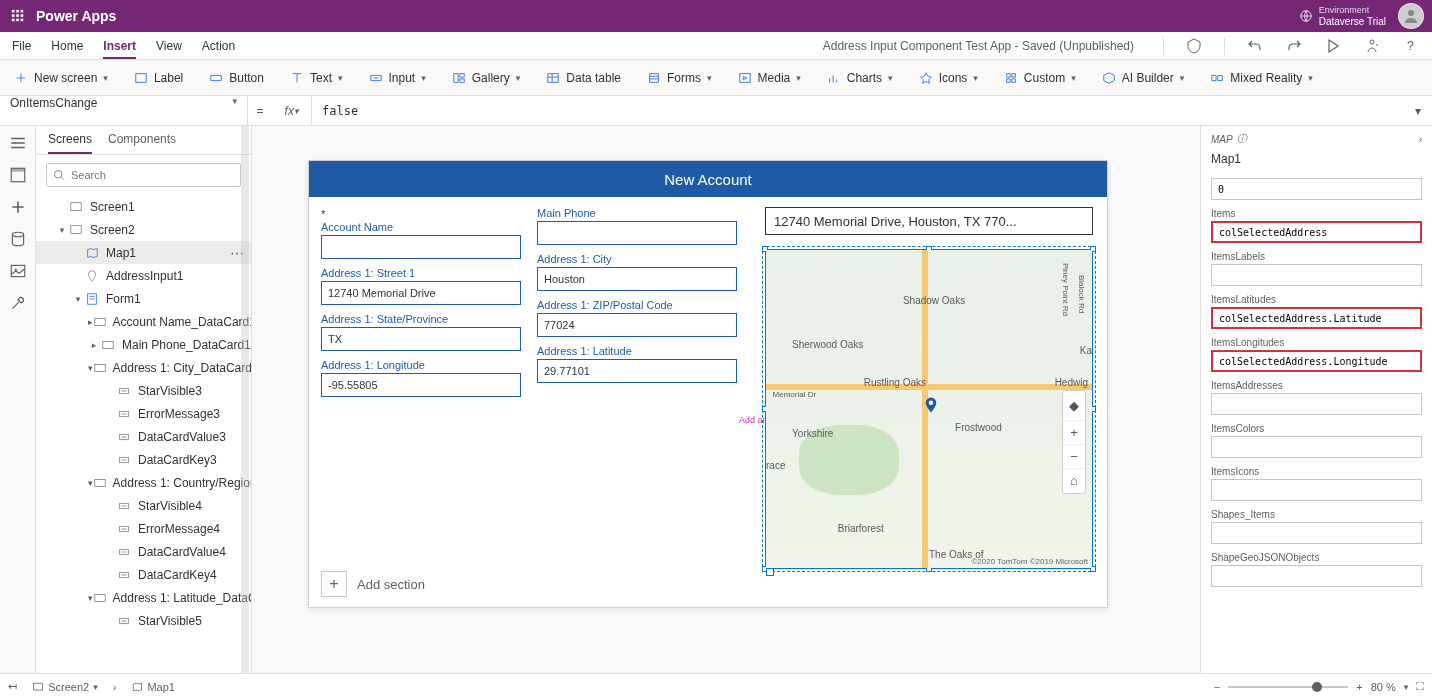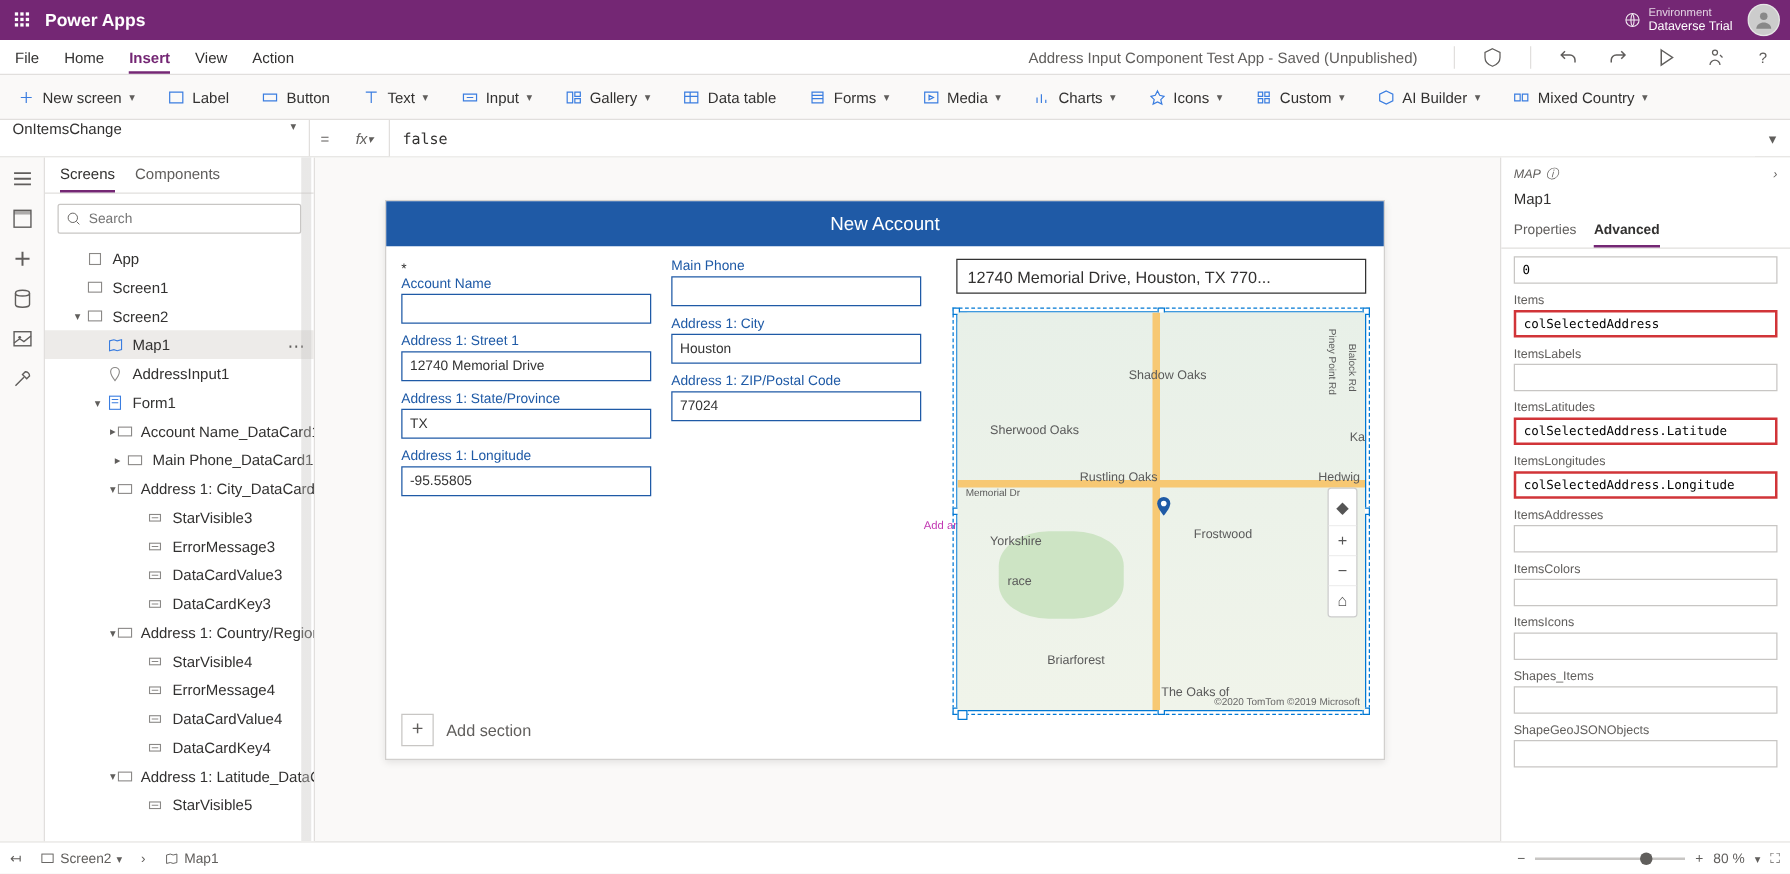--- a/index.html
+++ b/index.html
@@ -286,21 +286,21 @@
       <svg viewBox="0 0 16 16">
         <path d="M8 2l6 3v6l-6 3-6-3V5z" fill="none" stroke="#3a7de0" stroke-width="1.1"></path>
       </svg>
       <span>AI Builder</span>
       <span class="chev">▾</span>
     </div>
     <div class="ritem">
       <svg viewBox="0 0 16 16">
         <path d="M2 5h5v6H2zM9 5h5v6H9z" fill="none" stroke="#3a7de0" stroke-width="1.1"></path>
       </svg>
-      <span>Mixed Country</span>
+      <span>Mixed Reality</span>
       <span class="chev">▾</span>
     </div>
   </div>
 
 <div class="formulabar">
   <div class="prop-dd">
     <span>OnItemsChange</span>
     <span class="chev">▾</span>
   </div>
   <div class="eq">=</div>
@@ -357,29 +357,20 @@
         <span class="tab">Components</span>
       </div>
     <div class="searchbox">
       <svg width="12" height="12" viewBox="0 0 16 16">
           <circle cx="7" cy="7" r="5" fill="none" stroke="#605e5c"></circle>
           <path d="M11 11l3 3" stroke="#605e5c"></path>
         </svg>
       <input placeholder="Search" style="">
     </div>
     <div class="tree" id="tree">
-        <div class="node pad1">
-          <span class="tw"></span>
-          <span class="ic">
-            <svg width="14" height="14" viewBox="0 0 16 16">
-              <rect x="3" y="3" width="10" height="10" fill="none" stroke="#8a8886"></rect>
-            </svg>
-          </span>
-          <span>App</span>
-        </div>
         <div class="node pad1">
           <span class="tw"></span>
           <span class="ic">
             <svg width="14" height="14" viewBox="0 0 16 16">
               <rect x="2" y="3" width="12" height="9" fill="none" stroke="#8a8886"></rect>
             </svg>
           </span>
           <span>Screen1</span>
         </div>
         <div class="node pad1">
@@ -567,20 +558,21 @@
           <div class="col" id="col-left">
               <div class="fld"><span class="req">*</span><label>Account Name</label><input value="" style=""></div>
               <div class="fld"><label>Address 1: Street 1</label><input value="12740 Memorial Drive" style=""></div>
               <div class="fld"><label>Address 1: State/Province</label><input value="TX" style=""></div>
               <div class="fld"><label>Address 1: Longitude</label><input value="-95.55805" style=""></div>
             </div>
           <div class="col" id="col-right">
               <div class="fld"><label>Main Phone</label><input value="" style=""></div>
               <div class="fld"><label>Address 1: City</label><input value="Houston" style=""></div>
               <div class="fld"><label>Address 1: ZIP/Postal Code</label><input value="77024" style=""></div>
+              <div class="fld"><label>Address 1: Latitude</label><input value="29.77101" style=""></div>
             </div>
         </div>
         <div class="hint">Add an item from the Insert pane</div>
       </div>
       <div class="addsection">
         <span class="plus">+</span>
         <span>Add section</span>
       </div>
 
       <div class="addrline">
@@ -603,21 +595,21 @@
           <span class="mlabel" style="top:28%;left:8%">Sherwood Oaks</span>
           <span class="mlabel" style="top:40%;left:30%">Rustling Oaks</span>
           <span class="mlabel" style="top:56%;left:8%">Yorkshire</span>
           <span class="mlabel" style="top:54%;left:58%">Frostwood</span>
           <span class="mlabel" style="top:86%;left:22%">Briarforest</span>
           <span class="mlabel" style="top:94%;left:50%">The Oaks of</span>
           <span class="mlabel" style="top:40%;right:4px">Hedwig</span>
           <span class="mlabel" style="top:8%;right:6px;writing-mode:vertical-rl;font-size:8px">Blalock Rd</span>
           <span class="mlabel" style="top:4%;right:22px;writing-mode:vertical-rl;font-size:8px">Piney Point Rd</span>
           <span class="mlabel" style="top:44%;left:2%;font-size:8px;">Memorial Dr</span>
-          <span class="mlabel" style="top:66%;left:0;padding-left:40px;">race</span>
+          <span class="mlabel" style="top:66%;left:0;">race</span>
           <span class="mlabel" style="top:30%;right:0;">Ka</span>
           <div class="pin"><svg viewBox="0 0 24 24">
                 <path d="M12 2a7 7 0 017 7c0 5-7 13-7 13S5 14 5 9a7 7 0 017-7z"></path>
                 <circle cx="12" cy="9" r="3" fill="#fff"></circle>
               </svg></div>
           <div class="mapctrl">
             <div class="compass">◆</div>
             <div>+</div>
             <div>−</div>
             <div>⌂</div>
@@ -628,24 +620,20 @@
     </div>
   </div>
 
   <div class="rpanel">
     <div class="hdr">
       <span>MAP</span>
       <span class="qicon">ⓘ</span>
       <span class="exp">›</span>
     </div>
     <div class="name">Map1</div>
-    <div class="ptabs" id="ptabs">
-        <span class="pt">Properties</span>
-        <span class="pt active">Advanced</span>
-      </div>
     <div class="props" id="props">
       <div class="pgrp"><input value="0" style=""></div>
     <div class="pgrp"><div class="plbl">Items</div><input class="hl" value="colSelectedAddress" style=""></div>
         <div class="pgrp"><div class="plbl">ItemsLabels</div><input class="" value="" style=""></div>
         <div class="pgrp"><div class="plbl">ItemsLatitudes</div><input class="hl" value="colSelectedAddress.Latitude" style=""></div>
         <div class="pgrp"><div class="plbl">ItemsLongitudes</div><input class="hl" value="colSelectedAddress.Longitude" style=""></div>
         <div class="pgrp"><div class="plbl">ItemsAddresses</div><input class="" value="" style=""></div>
         <div class="pgrp"><div class="plbl">ItemsColors</div><input class="" value="" style=""></div>
         <div class="pgrp"><div class="plbl">ItemsIcons</div><input class="" value="" style=""></div>
         <div class="pgrp"><div class="plbl">Shapes_Items</div><input class="" value="" style=""></div>

